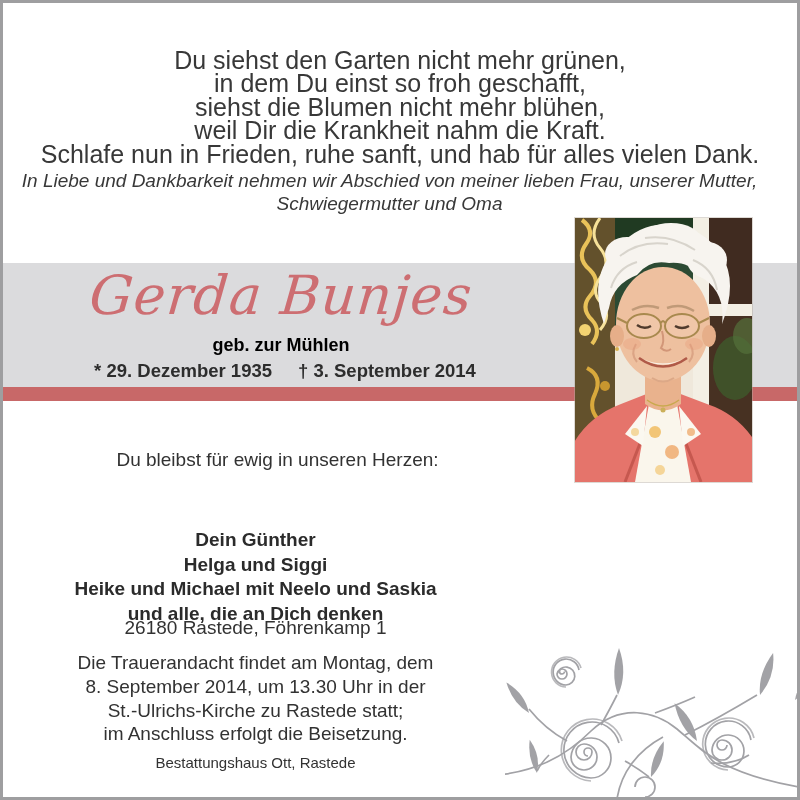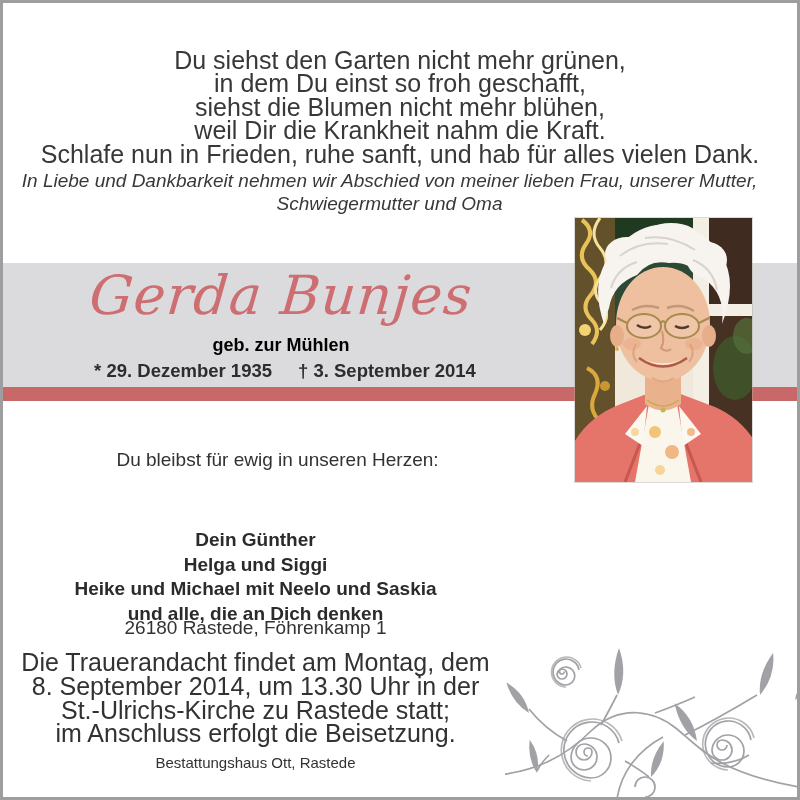--- a/index.html
+++ b/index.html
@@ -32,21 +32,21 @@
   
   .photo{position:absolute;left:575px;top:218px;width:177px;height:264px;z-index:3;
          box-shadow:0 0 0 1px rgba(180,170,160,.45);}
   .photo svg{display:block;width:100%;height:100%;}
 
   
   .leftcol{position:absolute;left:3px;width:505px;text-align:center;color:#323232;z-index:2;}
   .intro{top:449px;font-size:19px;padding-left:22px;}
   .names{top:484px;font-weight:bold;font-size:19px;line-height:24.6px;color:#2b2b2b;margin-top:44px;}
   .address{top:617px;font-size:19px;}
-  .service{top:651px;font-size:25px;line-height:23.8px;}
+  .service{top:651px;font-size:19px;line-height:23.8px;}
   .home{top:754px;font-size:15px;}
 
   .flourish{position:absolute;right:3px;bottom:3px;width:292px;height:152px;z-index:1;}
   .flourish svg{display:block;width:100%;height:100%;}
 </style>
 </head>
 <body>
 
 <div class="frame"></div>
 

